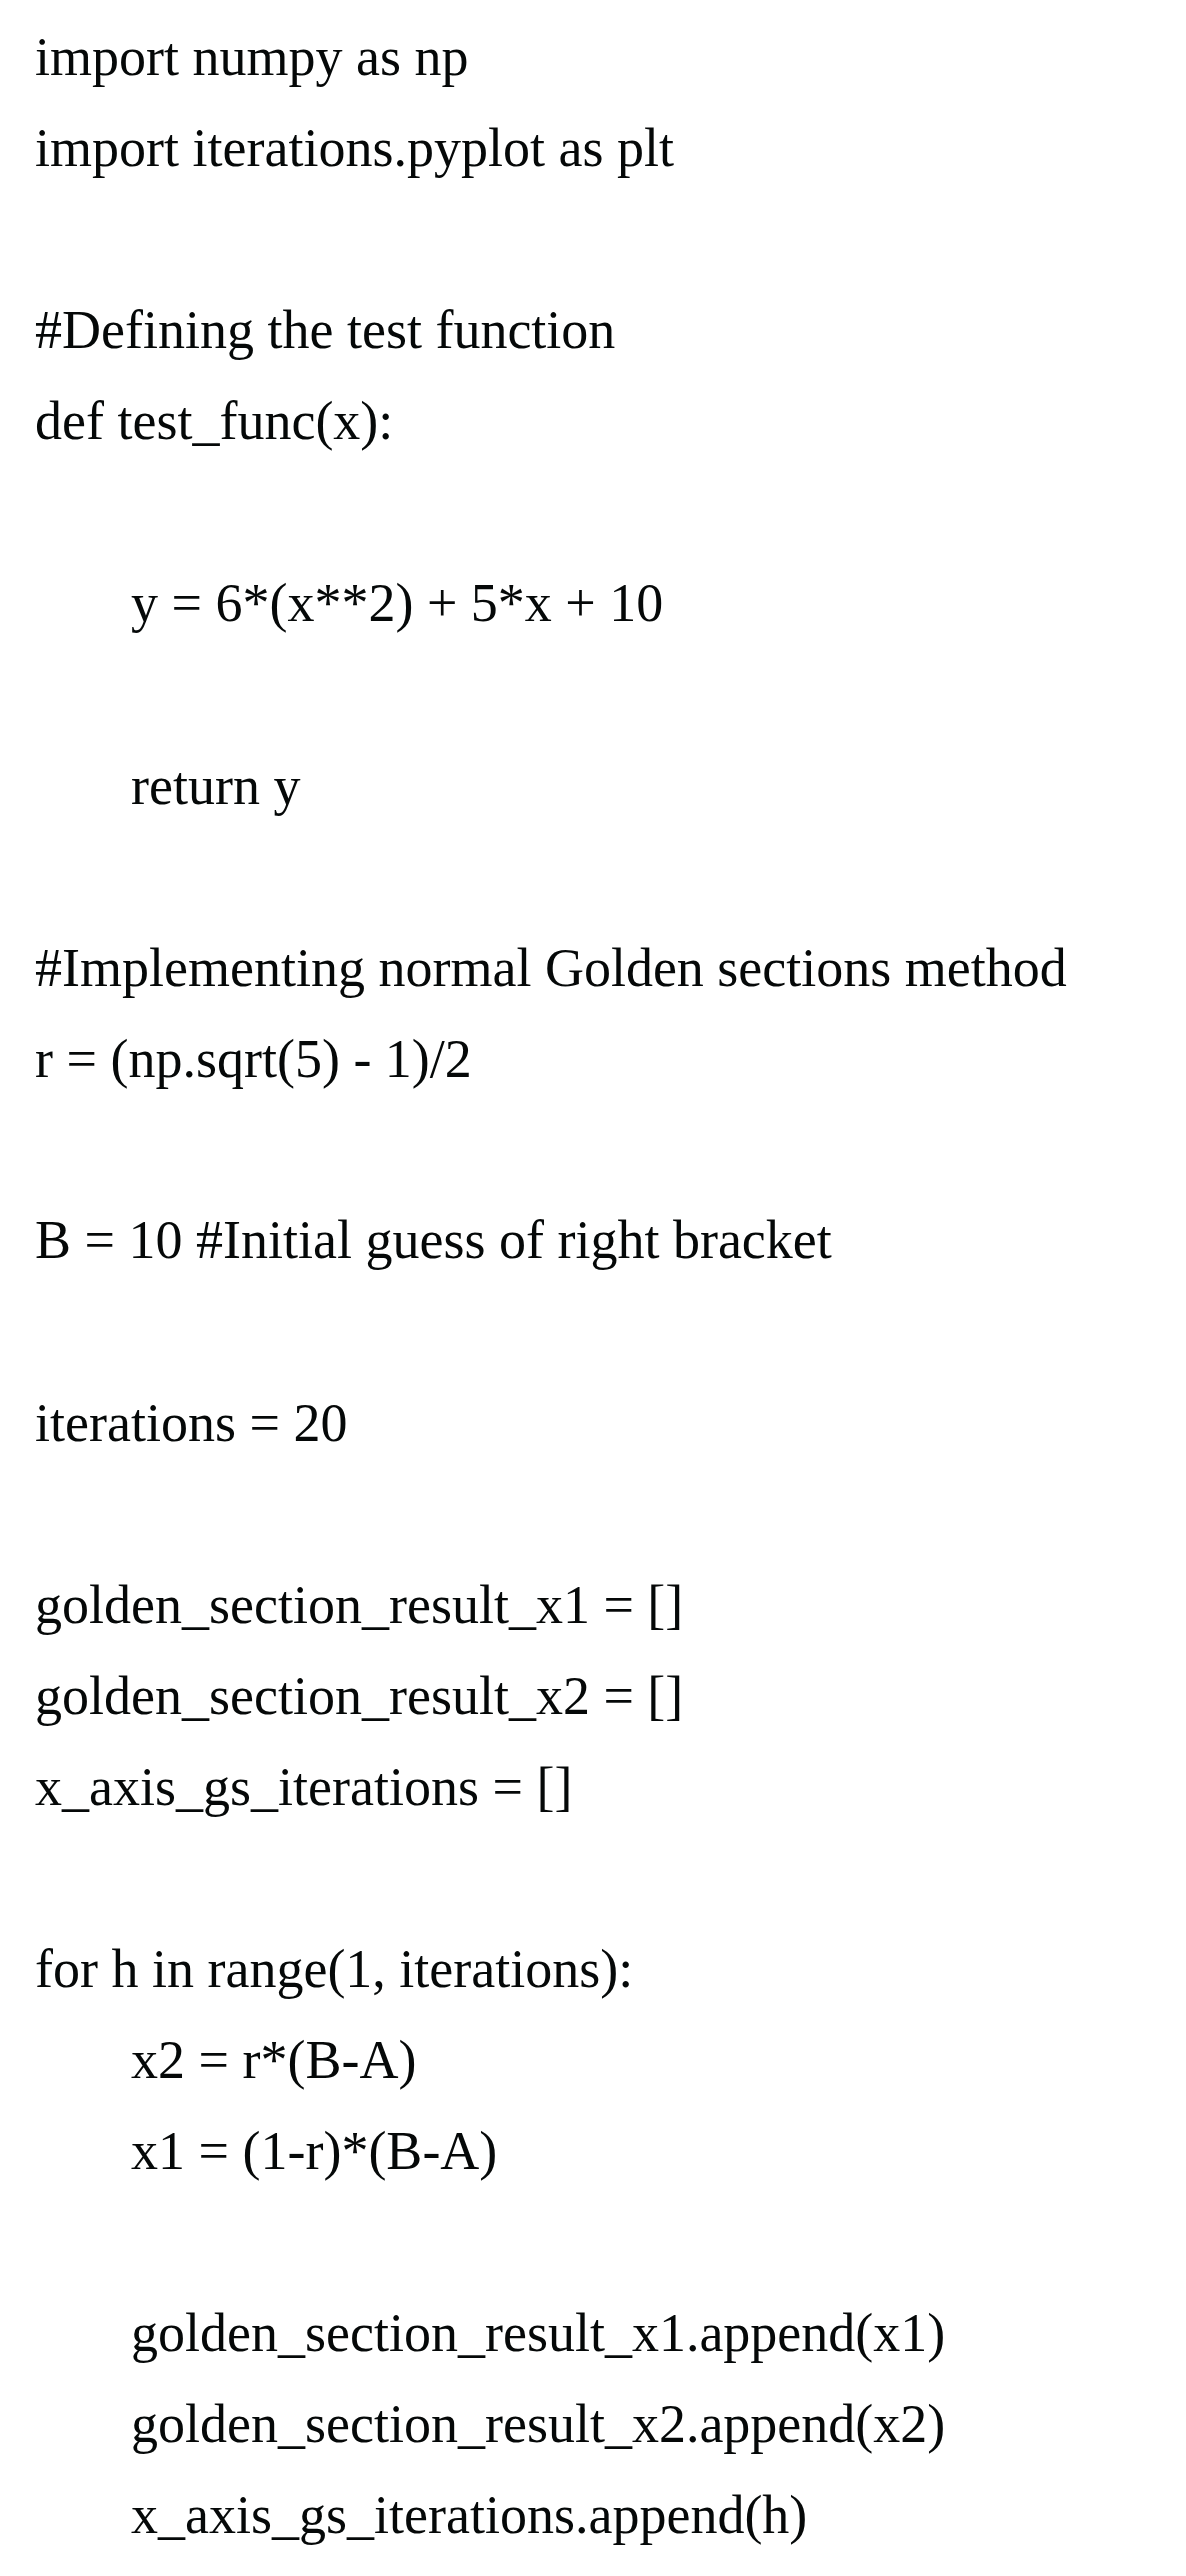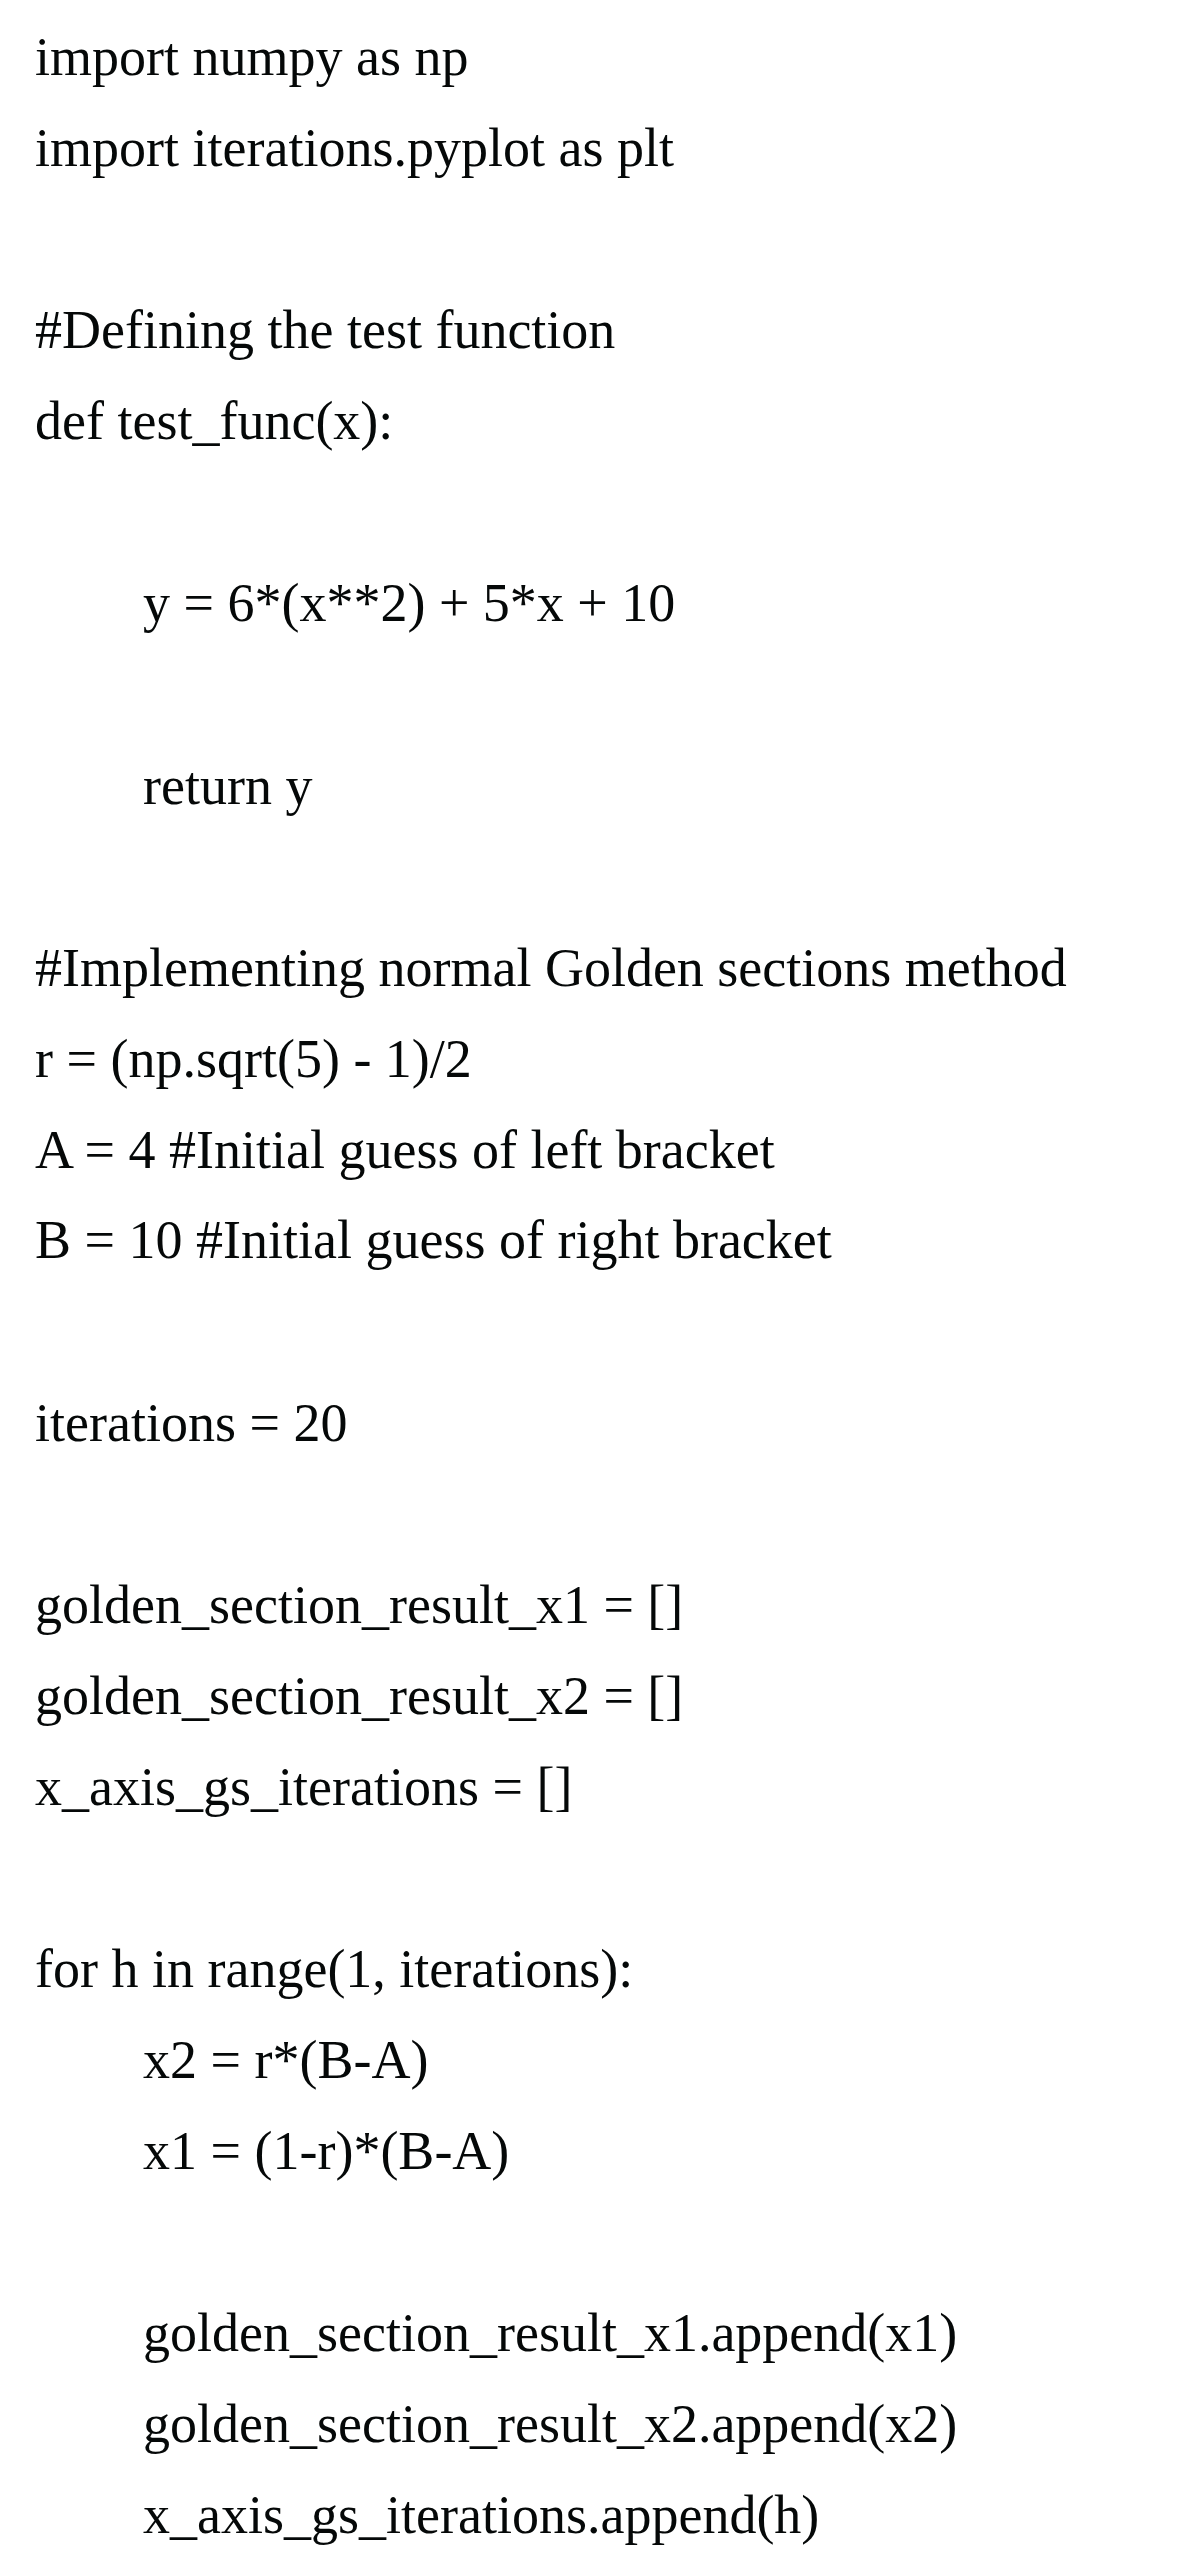--- a/index.html
+++ b/index.html
@@ -27,36 +27,34 @@
     .line {
       position: absolute;
       left: 35px;
       height: 91px;
       line-height: 91px;
       white-space: pre;
       
     }
     .line.indent {
       left: 131px;
-      margin-left: 12px;
     }
   </style>
 </head>
 <body>
 
 <div class="doc">
   <div class="line" style="top:1.3px">import numpy as np</div>
   <div class="line" style="top:92px">import iterations.pyplot as plt</div>
   <div class="line" style="top:365px">def test_func(x):</div>
   <div class="line" style="top:274px">#Defining the test function</div>
   <div class="line indent" style="top:547px">y = 6*(x**2) + 5*x + 10</div>
   <div class="line indent" style="top:730px">return y</div>
   <div class="line" style="top:912px">#Implementing normal Golden sections method</div>
   <div class="line" style="top:1003px">r = (np.sqrt(5) - 1)/2</div>
-  <div class="line" style="top:1094px">A = 4 #Initial guess of left bracket</div>
   <div class="line" style="top:1184px">B = 10 #Initial guess of right bracket</div>
   <div class="line" style="top:1367px">iterations = 20</div>
   <div class="line" style="top:1549px">golden_section_result_x1 = []</div>
   <div class="line" style="top:1640px">golden_section_result_x2 = []</div>
   <div class="line" style="top:1731px">x_axis_gs_iterations = []</div>
   <div class="line" style="top:1913px">for h in range(1, iterations):</div>
   <div class="line indent" style="top:2004px">x2 = r*(B-A)</div>
   <div class="line indent" style="top:2095px">x1 = (1-r)*(B-A)</div>
   <div class="line indent" style="top:2277px">golden_section_result_x1.append(x1)</div>
   <div class="line indent" style="top:2368px">golden_section_result_x2.append(x2)</div>

